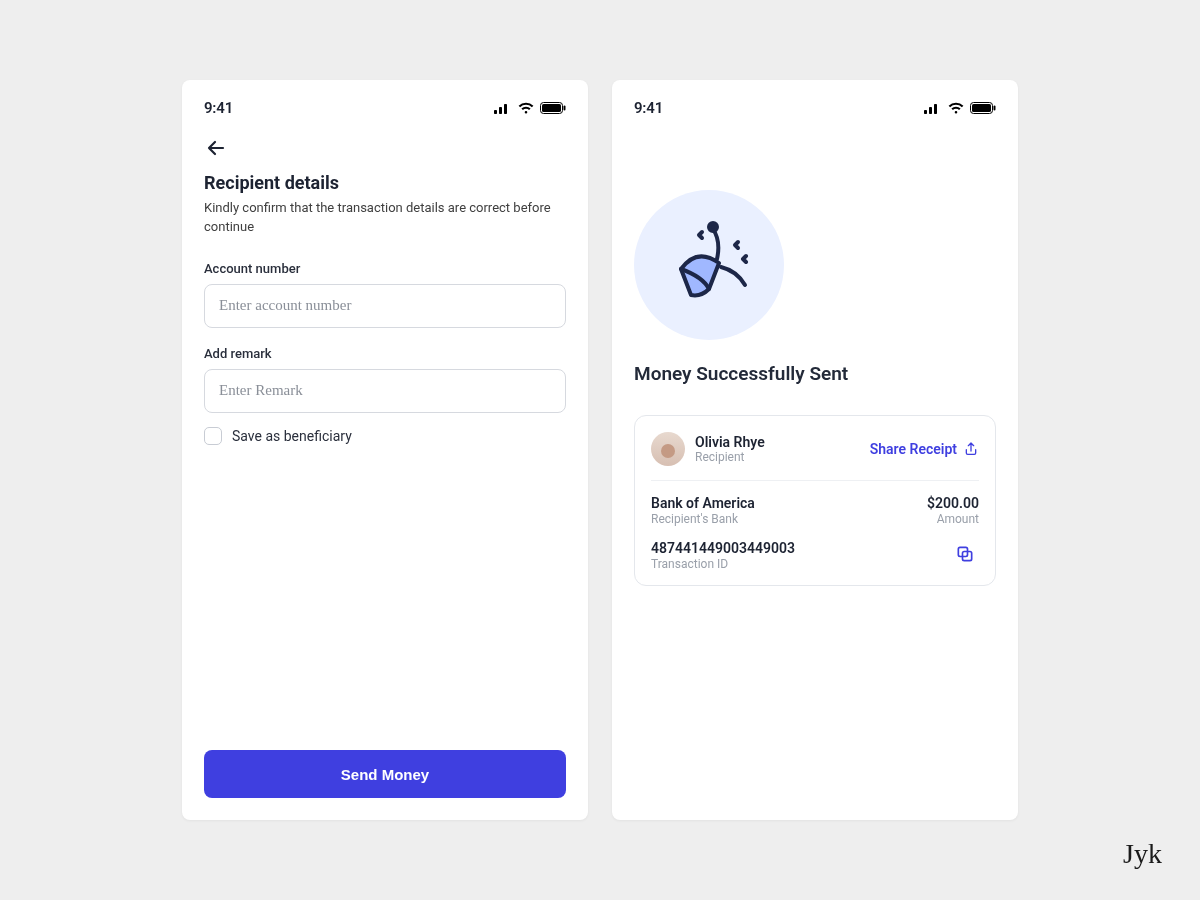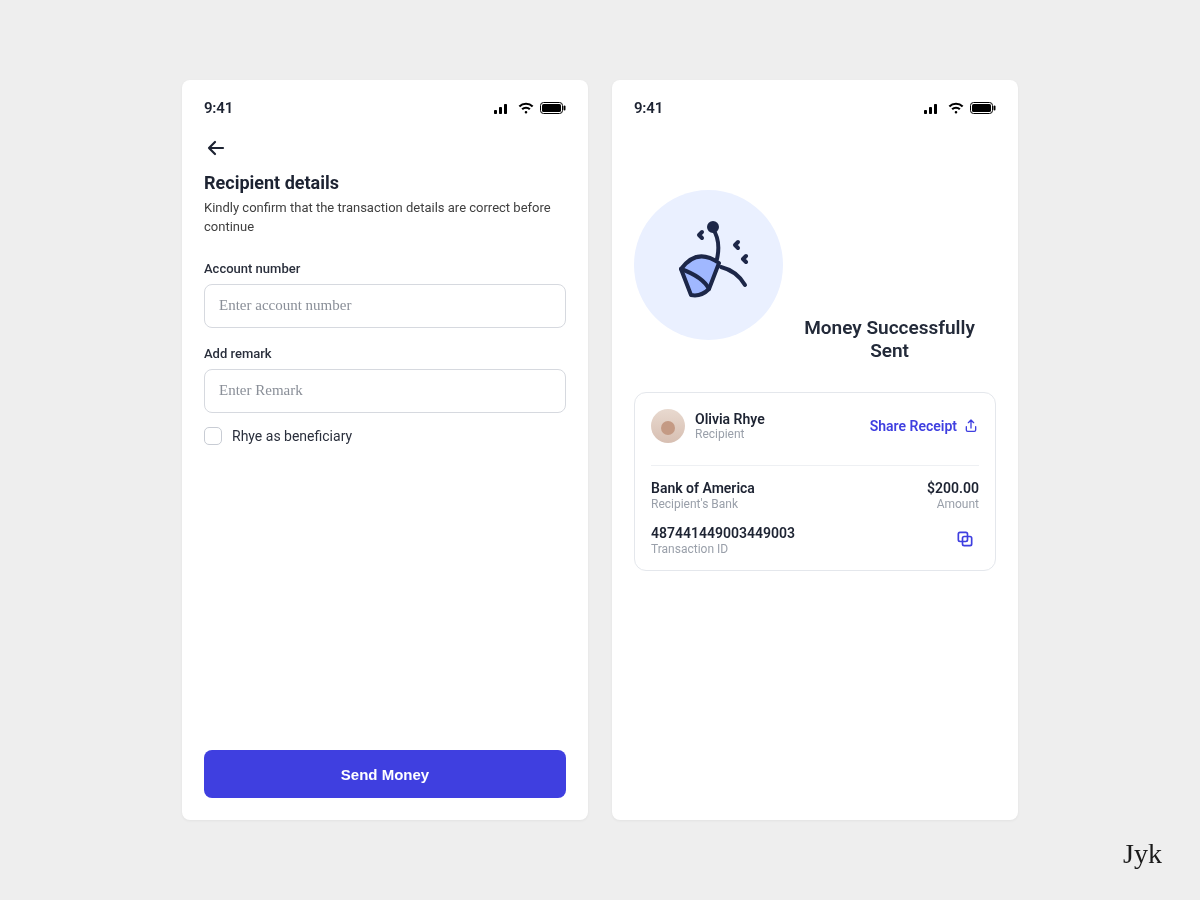--- a/index.html
+++ b/index.html
@@ -82,40 +82,40 @@
     font-weight: 600;
     display: flex;
     align-items: center;
     justify-content: center;
     cursor: pointer;
     border: none;
   }
   
   .hero {
     display:flex;
-    flex-direction:row;
-    align-items:flex-end;
+    flex-direction:column;
+    align-items:flex-start;
     margin-top: 54px;
     margin-bottom: 30px;
   }
   .hero-circle {
     width: 150px; height: 150px; border-radius: 50%;
     background: #eaf0ff;
     display:flex; align-items:center; justify-content:center;
     margin-bottom: 22px;
   }
   .hero-title { font-size: 19px; font-weight: 600; color:#232a39; text-align:center; }
   .card {
     border: 1px solid #e4e7ec;
     border-radius: 12px;
     padding: 16px 16px 14px 16px;
   }
   .card-top {
     display:flex; justify-content:space-between; align-items:center;
-    padding-bottom: 22px;
+    padding-bottom: 14px;
     border-bottom: 1px solid #eef0f3;
     margin-bottom: 14px;
     gap: 48px;
   }
   .person { display:flex; align-items:center; gap:10px; }
   .avatar {
     width: 34px; height:34px; border-radius:50%;
     background: linear-gradient(180deg,#e8d9cf 0%, #d7bfb2 100%);
     position:relative; overflow:hidden;
   }
@@ -192,21 +192,21 @@
 
     <div class="field-group">
       <div class="field-label">Add remark</div>
       <div class="text-input">
         <span>Enter Remark</span>
       </div>
     </div>
 
     <div class="check-row">
       <div class="check-box"></div>
-      <span class="check-label">Rhye as beneficiary</span>
+      <span class="check-label">Save as beneficiary</span>
     </div>
 
     <button class="primary-btn">
       <span>Send Money</span>
     </button>
   </div>
 
   <div class="phone">
 
     <div class="status-bar">

